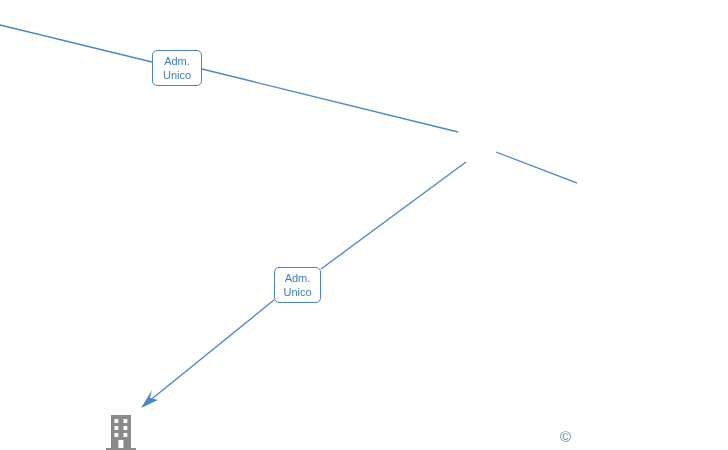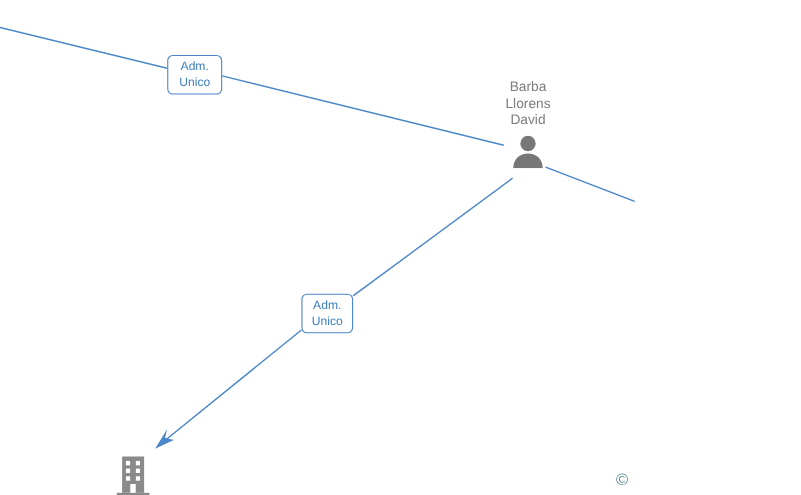--- a/index.html
+++ b/index.html
@@ -128,31 +128,20 @@
   <div class="edge-label" id="label-mid">
     <span class="ln">Adm.</span>
     <span class="ln">Unico</span>
   </div>
 
   <div class="edge-label" id="label-right">
     <span class="ln">Adm.</span>
     <span class="ln">Unico</span>
   </div>
 
-  <div id="person-node">
-    <div id="person-name">Barba
-Llorens
-David</div>
-    <div id="person-icon-wrap">
-      <svg width="32" height="32" viewBox="0 0 32 32" xmlns="http://www.w3.org/2000/svg">
-        <circle cx="16" cy="9.5" r="7" fill="#777777"></circle>
-        <path d="M2.6 32 C2.6 23.4 8.6 18.6 16 18.6 C23.4 18.6 29.4 23.4 29.4 32 Z" fill="#777777"></path>
-      </svg>
-    </div>
-  </div>
 
   <div id="company-node">
     <svg width="30" height="37" viewBox="0 0 30 37" xmlns="http://www.w3.org/2000/svg">
       <rect x="5" y="2" width="20" height="33" fill="#8a8a8a"></rect>
       <rect x="0" y="35" width="30" height="2.5" fill="#8a8a8a"></rect>
       <rect x="8.5" y="6" width="3.8" height="4" fill="#ffffff"></rect>
       <rect x="17.5" y="6" width="3.8" height="4" fill="#ffffff"></rect>
       <rect x="8.5" y="13" width="3.8" height="4" fill="#ffffff"></rect>
       <rect x="17.5" y="13" width="3.8" height="4" fill="#ffffff"></rect>
       <rect x="8.5" y="20" width="3.8" height="4" fill="#ffffff"></rect>

